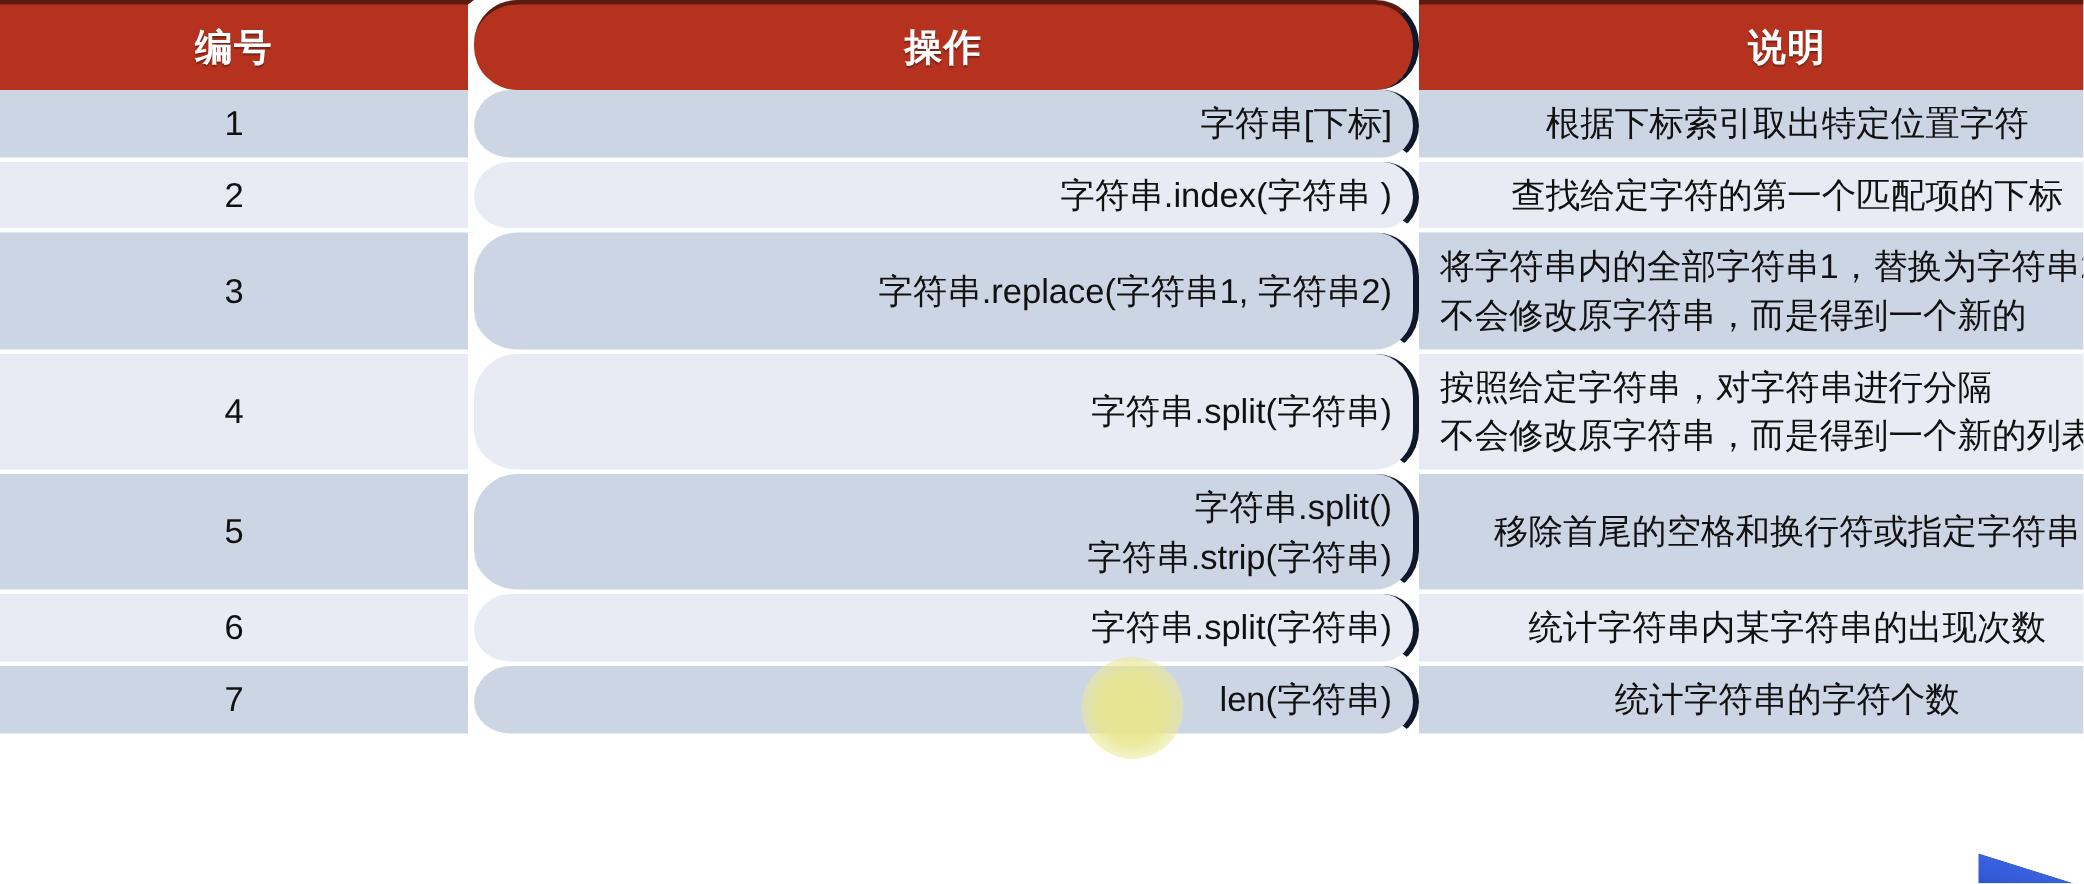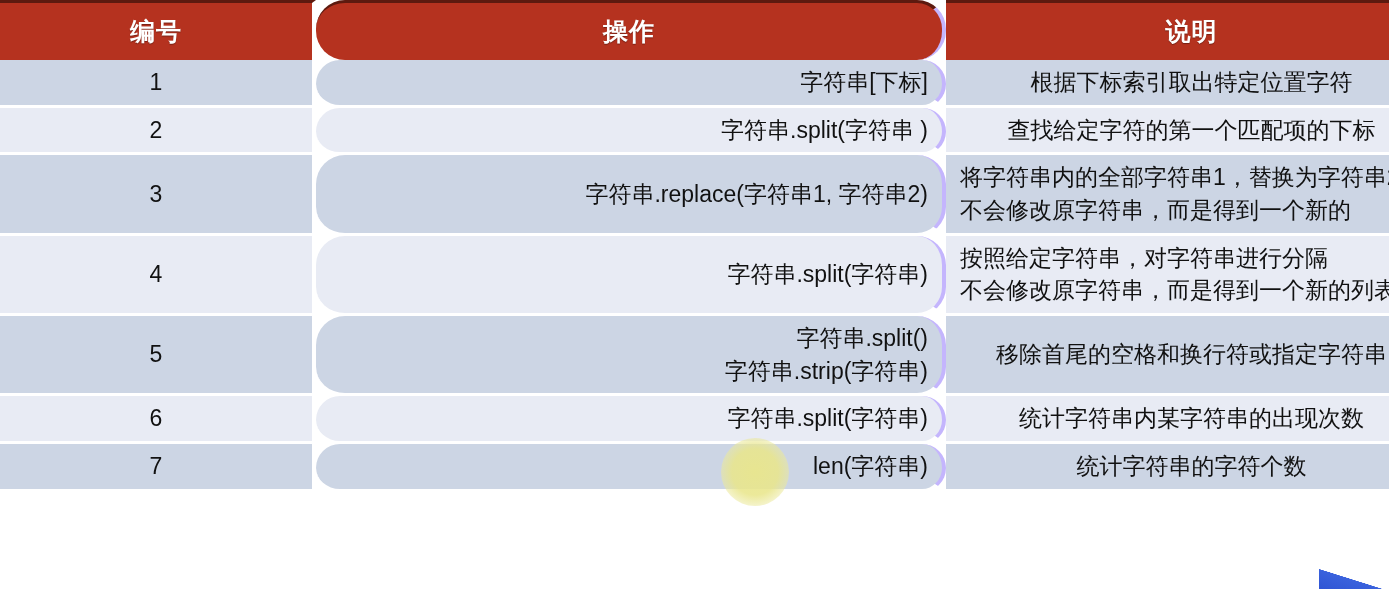--- a/index.html
+++ b/index.html
@@ -60,21 +60,21 @@
 
   
   #table-root th.col-num,
   #table-root td.col-num {
     width: 296px;
     border-right: 4px solid #ffffff;
   }
   #table-root th.col-op,
   #table-root td.col-op {
     width: 610px;
-    border-right: 4px solid #c4b5fd;
+    border-right: 4px solid #0f172a;
     border-radius: 29px;
   }
   #table-root th.col-desc,
   #table-root td.col-desc {
     width: 475px;
   }
 
   #table-root td {
     font-size: 23px;
     color: #111111;
@@ -137,21 +137,21 @@
           <td class="col-op">
             <span class="cell-line">字符串[下标]</span>
           </td>
           <td class="col-desc">
             <span class="cell-line">根据下标索引取出特定位置字符</span>
           </td>
         </tr>
         <tr class="band-light">
           <td class="col-num">2</td>
           <td class="col-op">
-            <span class="cell-line">字符串.split(字符串 )</span>
+            <span class="cell-line">字符串.index(字符串 )</span>
           </td>
           <td class="col-desc">
             <span class="cell-line">查找给定字符的第一个匹配项的下标</span>
           </td>
         </tr>
         <tr class="band-dark">
           <td class="col-num">3</td>
           <td class="col-op">
             <span class="cell-line">字符串.replace(字符串1, 字符串2)</span>
           </td>

